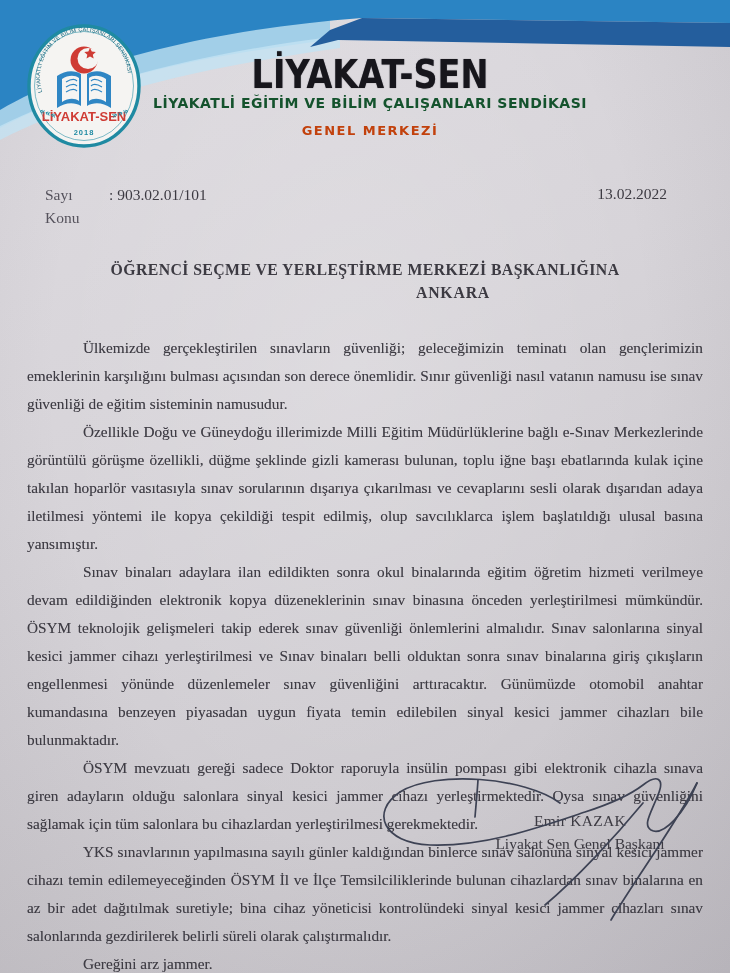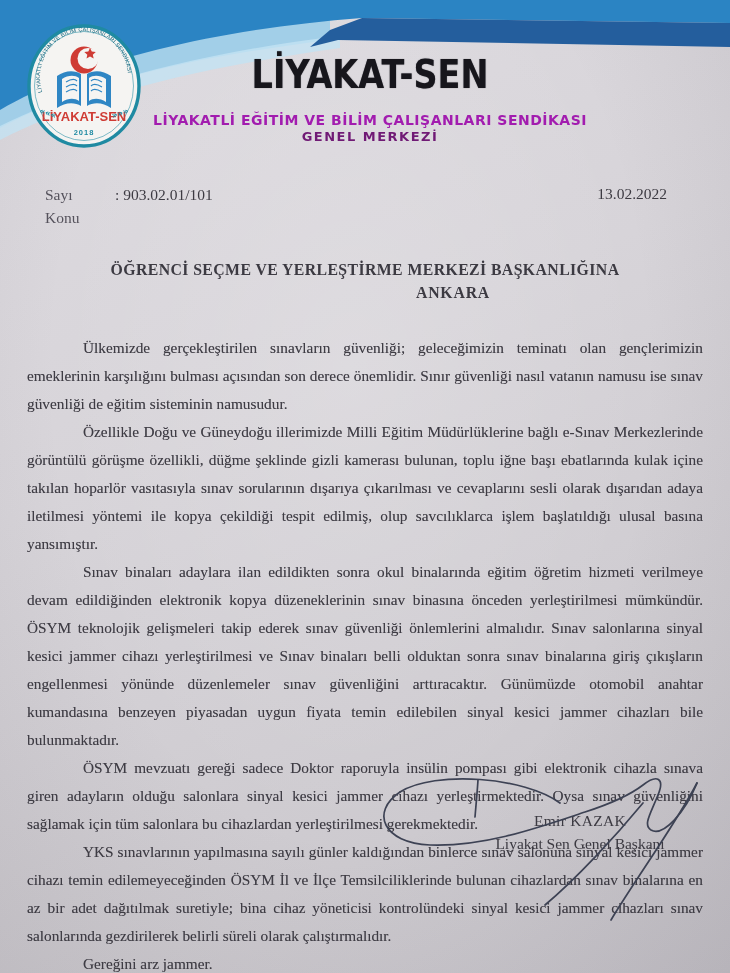--- a/index.html
+++ b/index.html
@@ -12,27 +12,27 @@
   .vignette{position:absolute;inset:0;pointer-events:none;
     background:radial-gradient(ellipse at 48% 38%, rgba(255,255,255,0.16) 0%, rgba(0,0,0,0) 55%, rgba(50,45,55,0.10) 100%);}
   
   .banner{position:absolute;left:0;top:0;width:730px;height:150px;}
   .logo{position:absolute;left:27px;top:24px;width:114px;height:126px;}
   .masthead{position:absolute;left:150px;top:52px;width:440px;text-align:center;color:#1d1c22;}
   .masthead .title{
     font-family:"DejaVu Sans",sans-serif;font-weight:800;font-size:36px;letter-spacing:0px;
     transform:scale(0.93,1.08);transform-origin:center top;color:#17161c;text-shadow:0 0 1px rgba(20,20,30,.6);
   }
-  .masthead .sub1{font-family:"DejaVu Sans",sans-serif;font-weight:700;font-size:14px;letter-spacing:0.5px;margin-top:19px;color:#a21caf;transform:scale(1,1.02);}
-  .masthead .sub2{font-family:"DejaVu Sans",sans-serif;font-weight:700;font-size:13px;letter-spacing:1.5px;margin-top:1px;color:#701a75;}
+  .masthead .sub1{font-family:"DejaVu Sans",sans-serif;font-weight:700;font-size:14px;letter-spacing:0.5px;margin-top:2px;color:#14532d;transform:scale(1,1.02);}
+  .masthead .sub2{font-family:"DejaVu Sans",sans-serif;font-weight:700;font-size:13px;letter-spacing:1.5px;margin-top:12px;color:#c2410c;}
   
   .meta{position:absolute;left:45px;top:183px;right:30px;font-size:15.5px;}
   .meta .row{display:flex;line-height:23px;gap:12px;}
   .meta .lbl{width:52px;color:#55525c;}
-  .meta .val{color:#3c3a42;margin-left:6px;}
+  .meta .val{color:#3c3a42;}
   .date{position:absolute;right:63px;top:185px;font-size:15.5px;color:#3c3a42;}
   
   .recipient{position:absolute;left:0;top:261px;width:730px;text-align:center;}
   .recipient .line1{font-size:15.8px;font-weight:bold;letter-spacing:0.4px;color:#3c3a42;}
   .recipient .line2{font-size:15.8px;font-weight:bold;letter-spacing:0.8px;color:#3c3a42;margin-top:5px;transform:translateX(88px);}
   
   .body-text{position:absolute;left:27px;top:334px;width:676px;
     font-size:15.3px;line-height:28px;text-align:justify;color:#3e3c44;
     text-shadow:0 0 0.5px rgba(62,60,68,0.45);}
   .body-text p{margin:0;text-indent:56px;}

